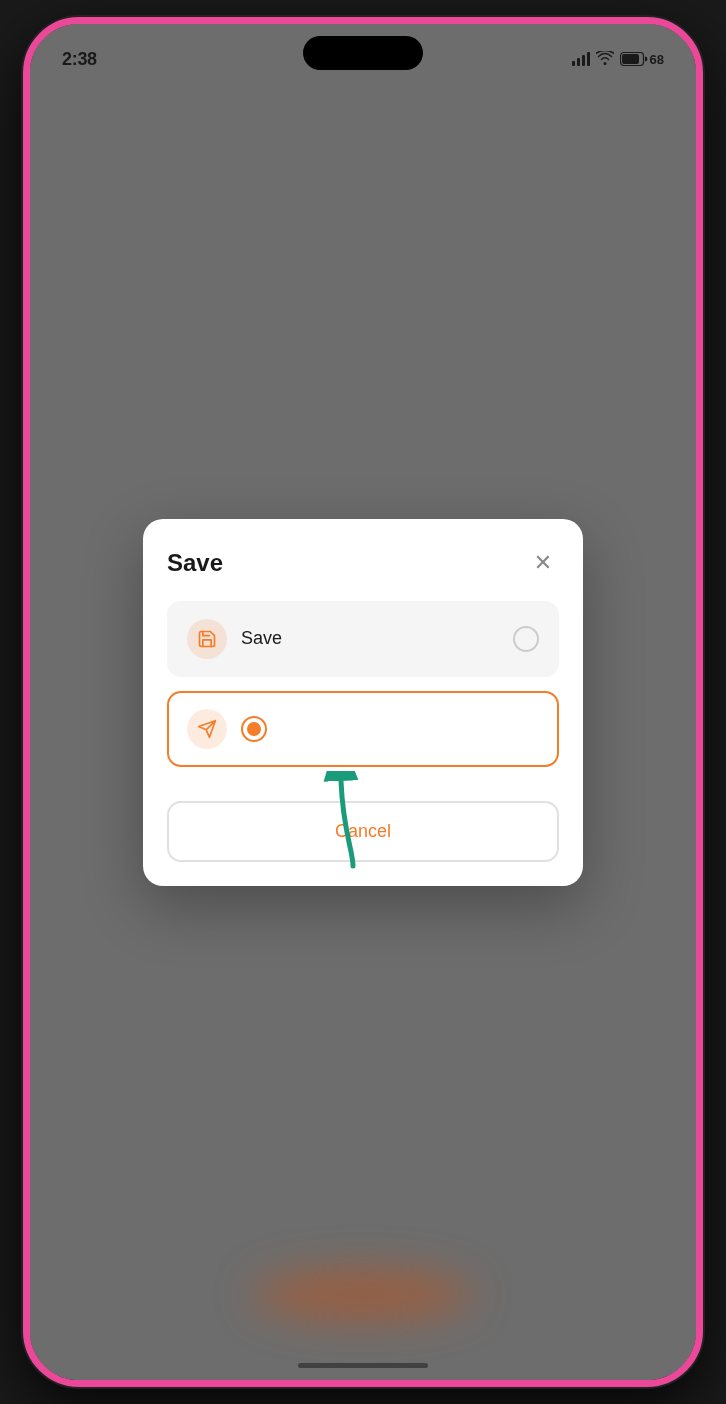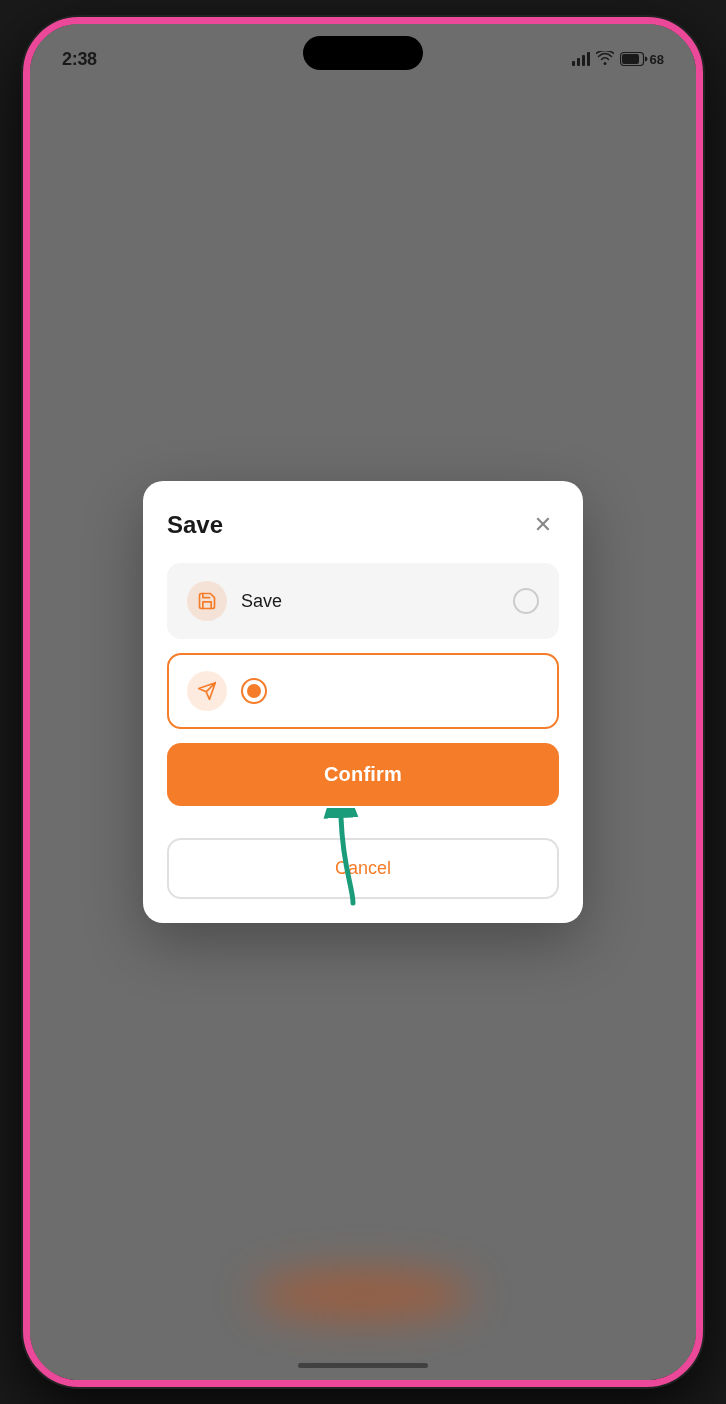--- a/index.html
+++ b/index.html
@@ -338,21 +338,20 @@
               <path d="M22 2L11 13M22 2l-7 20-4-9-9-4 20-7z" stroke="#F57C28" stroke-width="2" stroke-linecap="round" stroke-linejoin="round"></path>
             </svg>
           </div>
           <div class="radio-outer checked">
             <div class="radio-inner"></div>
           </div>
         </div>
 
         
         <div style="position:relative;">
-          <button class="confirm-btn">Confirm</button>
           
           <svg style="position:absolute; bottom:-90px; left:50%; transform:translateX(-60px);" width="80" height="100" viewBox="0 0 80 100">
             <defs>
               <marker id="arrowhead" markerWidth="10" markerHeight="7" refX="0" refY="3.5" orient="auto">
                 <polygon points="0 0, 10 3.5, 0 7" fill="#1a9b7a"></polygon>
               </marker>
             </defs>
             <path d="M50 95 C50 80 40 60 38 10" stroke="#1a9b7a" stroke-width="5" fill="none" marker-end="url(#arrowhead)" stroke-linecap="round"></path>
           </svg>
         </div>

